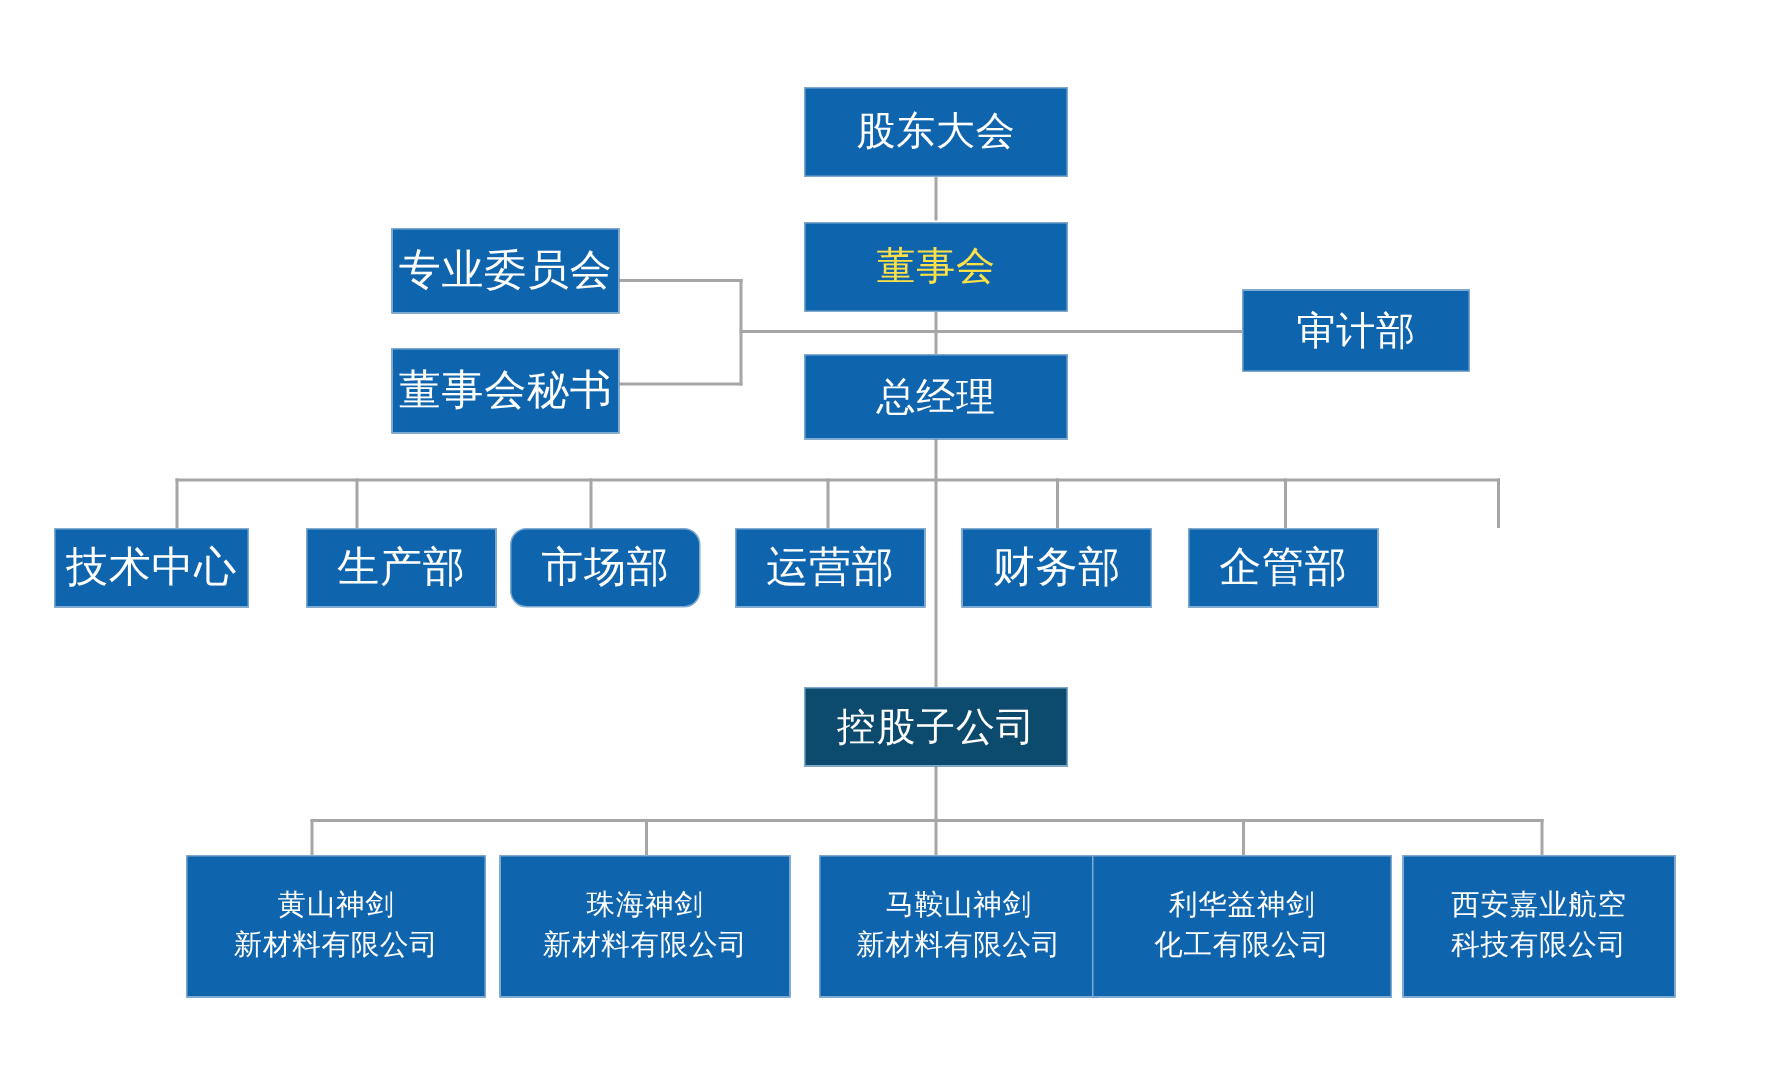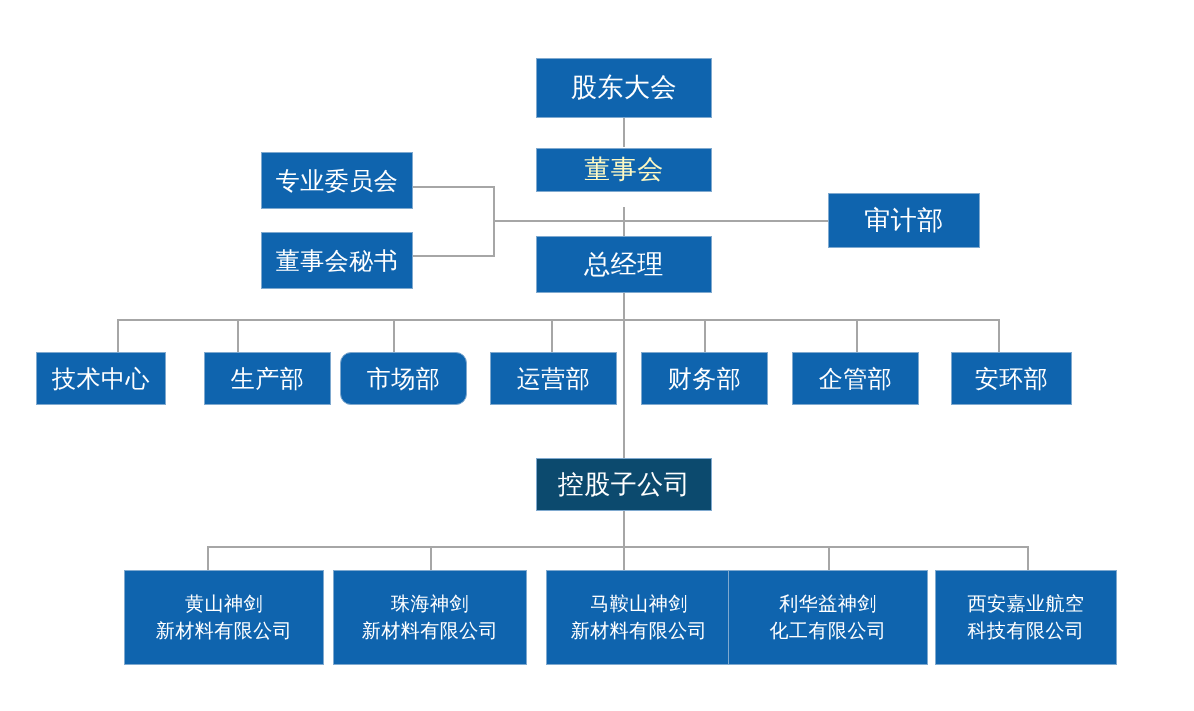--- a/index.html
+++ b/index.html
@@ -30,21 +30,21 @@
     line-height: 1.38;
     letter-spacing: 0.5px;
     font-weight: 400;
     z-index: 2;
   }
   .node span {
     display: block;
     width: 100%;
   }
   .t-lg { font-size: 26px; }
-  .t-md { font-size: 24px; }
+  .t-md { font-size: 28px; }
   .t-sm { font-size: 19px; }
   .conn {
     position: absolute;
     background: #A6A6A6;
     z-index: 1;
   }
   .conn.h { height: 2px; }
   .conn.v { width: 2px; }
 </style>
 </head>
@@ -83,21 +83,21 @@
   <div class="conn v" style="left: 207px; top: 546px; height: 26px; background: rgb(166, 166, 166);"></div>
   <div class="conn v" style="left: 430px; top: 546px; height: 26px; background: rgb(166, 166, 166);"></div>
   <div class="conn v" style="left: 623px; top: 546px; height: 26px; background: rgb(166, 166, 166);"></div>
   <div class="conn v" style="left: 828px; top: 546px; height: 26px; background: rgb(166, 166, 166);"></div>
   <div class="conn v" style="left: 1027px; top: 546px; height: 26px; background: rgb(166, 166, 166);"></div>
 
   <div class="node t-lg" style="left: 536px; top: 58px; width: 176px; height: 60px; background: rgb(15, 100, 174); border-color: rgb(127, 169, 207); color: rgb(255, 255, 255);">
     <span>股东大会</span>
   </div>
 
-  <div class="node t-lg" style="left: 536px; top: 148px; width: 176px; height: 44px; background: rgb(15, 100, 174); border-color: rgb(127, 169, 207); color: #fef9c3;">
+  <div class="node t-lg" style="left: 536px; top: 148px; width: 176px; height: 60px; background: rgb(15, 100, 174); border-color: rgb(127, 169, 207); color: #fde047;">
     <span>董事会</span>
   </div>
 
   <div class="node t-lg" style="left: 536px; top: 236px; width: 176px; height: 57px; background: rgb(15, 100, 174); border-color: rgb(127, 169, 207); color: rgb(255, 255, 255);">
     <span>总经理</span>
   </div>
 
   <div class="node t-md" style="left: 261px; top: 152px; width: 152px; height: 57px; background: rgb(15, 100, 174); border-color: rgb(127, 169, 207); color: rgb(255, 255, 255);">
     <span>专业委员会</span>
   </div>
@@ -120,23 +120,20 @@
     <span>市场部</span>
   </div>
   <div class="node t-md" style="left: 490px; top: 352px; width: 127px; height: 53px; background: rgb(15, 100, 174); border-color: rgb(127, 169, 207); color: rgb(255, 255, 255);">
     <span>运营部</span>
   </div>
   <div class="node t-md" style="left: 641px; top: 352px; width: 127px; height: 53px; background: rgb(15, 100, 174); border-color: rgb(127, 169, 207); color: rgb(255, 255, 255);">
     <span>财务部</span>
   </div>
   <div class="node t-md" style="left: 792px; top: 352px; width: 127px; height: 53px; background: rgb(15, 100, 174); border-color: rgb(127, 169, 207); color: rgb(255, 255, 255);">
     <span>企管部</span>
-  </div>
-  <div class="node t-md" style="left: 951px; top: 352px; width: 121px; height: 53px; background: rgb(15, 100, 174); border-color: rgb(127, 169, 207); color: rgb(255, 255, 255);">
-    <span>安环部</span>
   </div>
 
   <div class="node t-lg" style="left: 536px; top: 458px; width: 176px; height: 53px; background: #0c4a6e; border-color: rgb(127, 169, 207); color: rgb(255, 255, 255);">
     <span>控股子公司</span>
   </div>
 
   <div class="node t-sm" style="left: 124px; top: 570px; width: 200px; height: 95px; background: rgb(15, 100, 174); border-color: rgb(127, 169, 207); color: rgb(255, 255, 255);">
     <span>
       <span style="display: block;">黄山神剑</span>
       <span style="display: block;">新材料有限公司</span>

